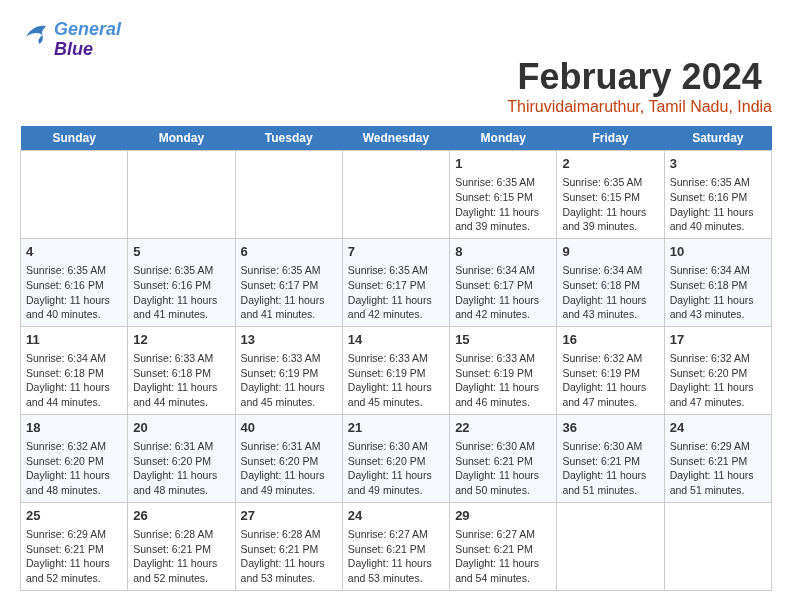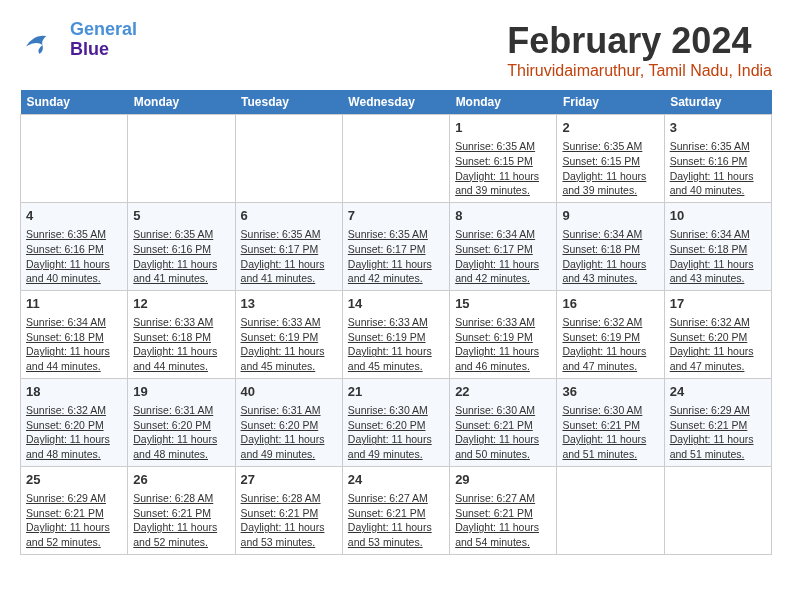--- a/index.html
+++ b/index.html
@@ -11,57 +11,59 @@
       min-height: 612px;
     }
     .header-area {
       display: flex;
       justify-content: space-between;
       align-items: flex-start;
       margin-bottom: 10px;
     }
     .logo {
       display: flex;
-      align-items: flex-end;
-      gap: 20px;
+      align-items: flex-start;
+      gap: 4px;
+      font-style: italic;
     }
     .logo-text {
       font-size: 18px;
       font-weight: bold;
       color: #333;
       line-height: 1.1;
     }
     .logo-text span {
       color: #4a90d9;
     }
     .logo-bird {
       width: 30px;
       height: 30px;
     }
     .title-block {
-      text-align: left;
+      text-align: center;
+      margin-top: 36px;
     }
     .month-title {
       font-size: 36px;
       font-weight: bold;
       color: #333;
     }
     .location-title {
       font-size: 16px;
       color: #c2410c;
     }
     table {
       width: 100%;
       border-collapse: collapse;
       font-size: 11px;
     }
     th {
       background-color: #3a7abf;
       color: #fff;
-      text-align: left;
+      text-align: center;
       padding: 5px 6px;
       font-size: 12px;
       font-weight: bold;
     }
     td {
       border: 1px solid #ccc;
       vertical-align: top;
       padding: 4px 5px;
       width: calc(100% / 7);
       height: 80px;
@@ -72,21 +74,20 @@
       background: #f9f9f9;
     }
     .day-num {
       font-size: 13px;
       font-weight: bold;
       margin-bottom: 2px;
     }
     .day-info {
       font-size: 10.5px;
       color: #333;
-      text-decoration: underline;
     }
     tr:nth-child(even) td {
       background-color: #f5f8fc;
     }
     tr:nth-child(odd) td {
       background-color: #fff;
     }
     td.empty {
       background-color: inherit;
     }
@@ -257,21 +258,21 @@
       </tr>
       <tr>
         <td>
           <div class="day-num">18</div>
           <div class="day-info" style="white-space: pre-line;">Sunrise: 6:32 AM
 Sunset: 6:20 PM
 Daylight: 11 hours
 and 48 minutes.</div>
         </td>
         <td>
-          <div class="day-num">19</div>
+          <div class="day-num">20</div>
           <div class="day-info" style="white-space: pre-line;">Sunrise: 6:31 AM
 Sunset: 6:20 PM
 Daylight: 11 hours
 and 48 minutes.</div>
         </td>
         <td>
           <div class="day-num">40</div>
           <div class="day-info" style="white-space: pre-line;">Sunrise: 6:31 AM
 Sunset: 6:20 PM
 Daylight: 11 hours

